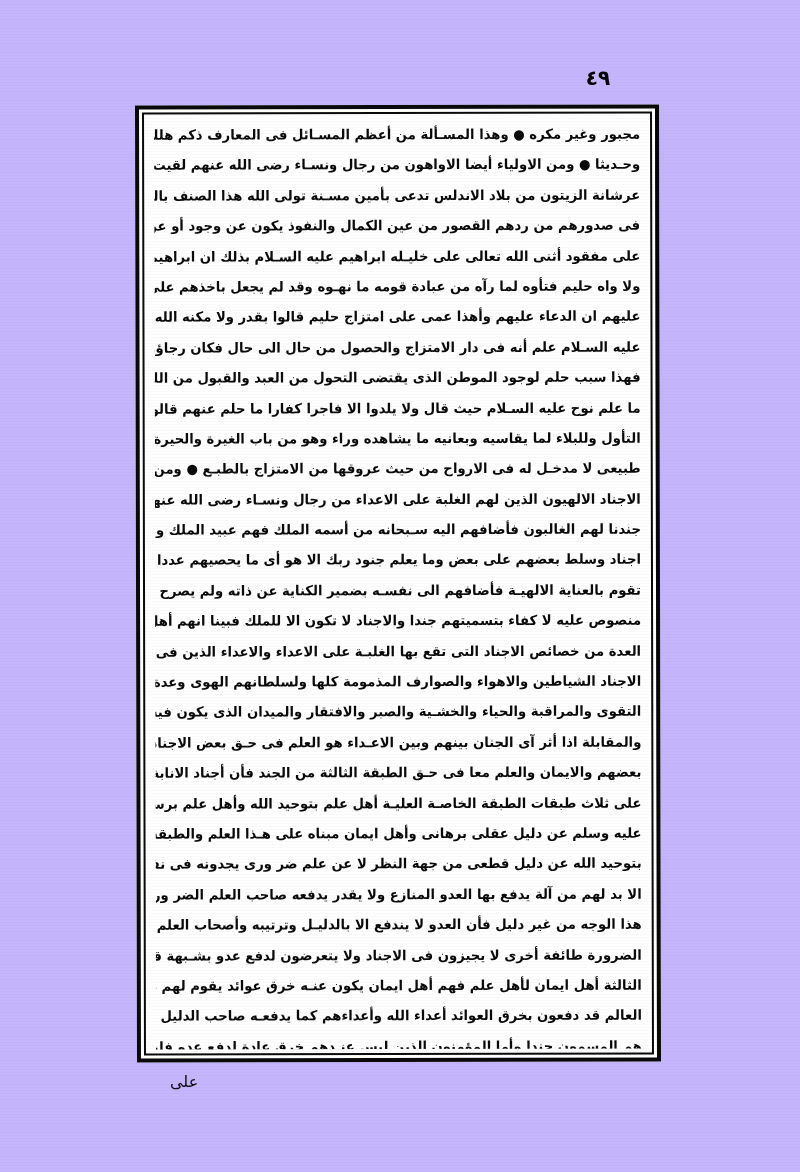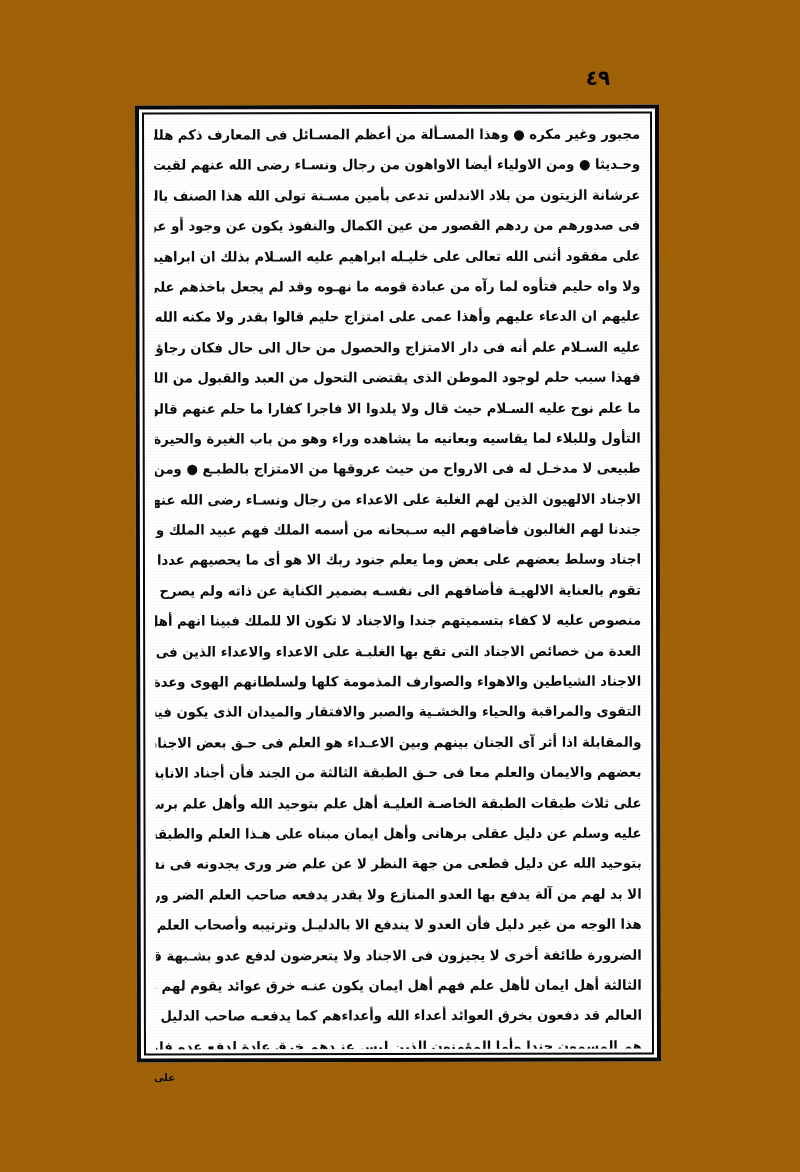--- a/index.html
+++ b/index.html
@@ -10,21 +10,21 @@
     font-family:"DejaVu Sans","Liberation Sans",sans-serif;
     overflow:hidden;
     position:relative;
     -webkit-font-smoothing:none;
   }
 
   
   .sheet{
     position:absolute;
     inset:0;
-    background:#a16207;
+    background:#c4b5fd;
   }
 
   
   .folio{
     position:absolute;
     top:68px;
     left:566px;
     width:64px;
     text-align:center;
     font-family:"DejaVu Sans",sans-serif;
@@ -98,25 +98,25 @@
     display:block;
     width:100%;
     direction:rtl;
     text-align:justify;
     text-align-last:justify;
   }
 
   
   .catchword{
     position:absolute;
-    left:154px;
+    left:170px;
     top:1072px;
     direction:rtl;
-    font-size:10px;
-    font-weight:700;
+    font-size:16px;
+    font-weight:400;
     color:#0a0a0a;
     font-family:"DejaVu Sans",sans-serif;
   }
 
   
   .grain{
     position:absolute;
     inset:0;
     pointer-events:none;
     opacity:.05;

